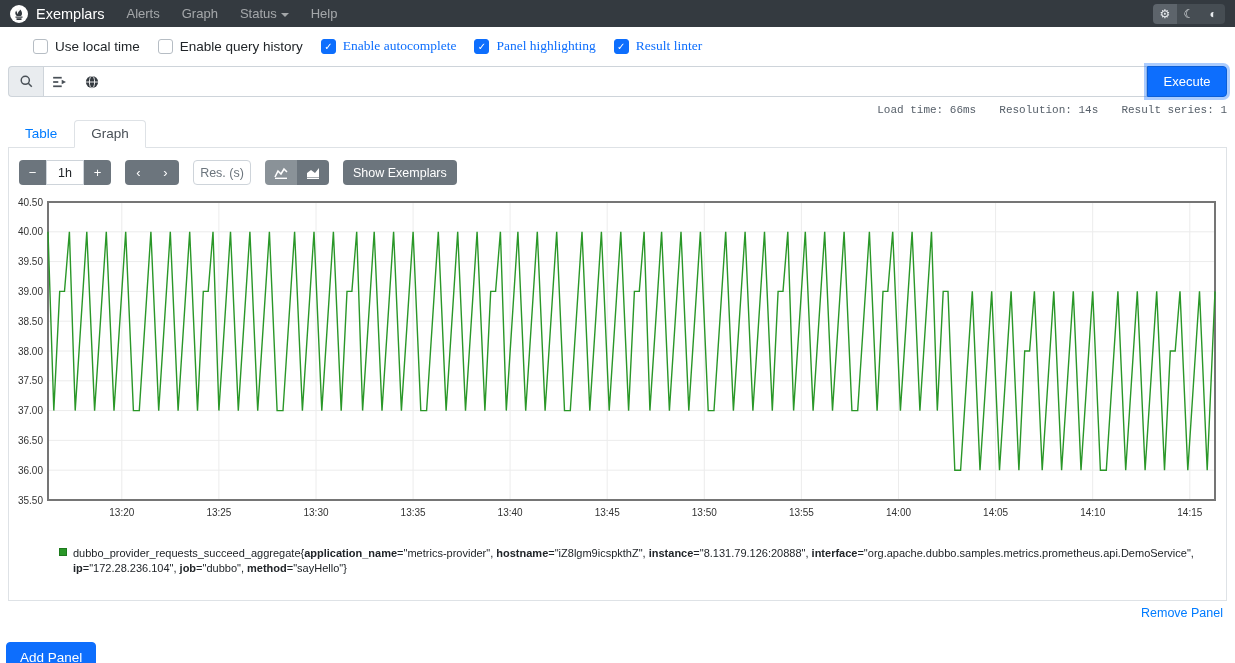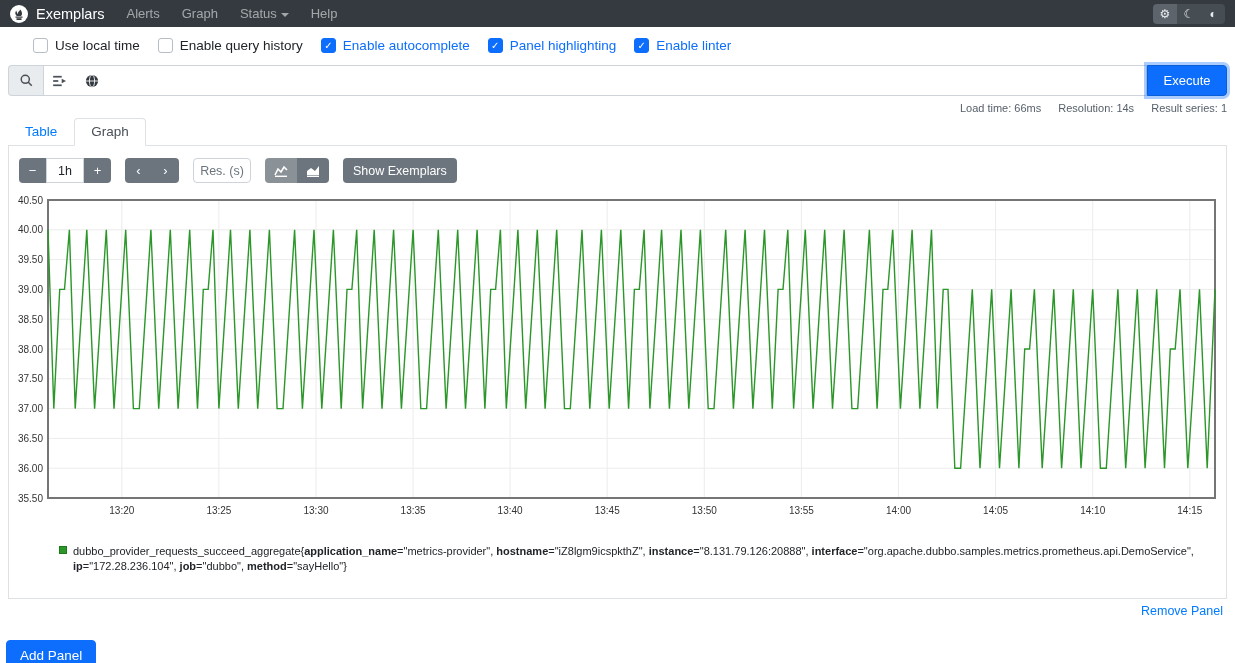--- a/index.html
+++ b/index.html
@@ -21,39 +21,39 @@
     color:#e9ecef; font-size:12px; background:#464d53; border:none; cursor:pointer; }
   .theme-btn.active { background:#5d646b; }
 
   
   .options-row { display:flex; align-items:center; gap:18px; padding:11px 17px 10px 9px;margin-left:24px; }
   .opt { display:flex; align-items:center; gap:7px; cursor:pointer; }
   .opt-box { width:15px; height:15px; border-radius:3px; border:1px solid #b6bdc4; background:#fff;
     display:flex; align-items:center; justify-content:center; font-size:10px; color:#fff; }
   .opt.checked .opt-box { background:#0d6efd; border-color:#0d6efd; }
   .opt-label { font-size:13.5px; color:#212529; }
-  .opt.checked .opt-label { color:#0d6efd; }
+  .opt.checked .opt-label { color:#0d6efd;font-family:Liberation Serif, serif; }
 
   
   .query-row { padding:2px 8px 0 8px; }
   .input-group { display:flex; height:31px; }
   .addon { width:35px; background:#e9ecef; border:1px solid #ced4da; border-right:none;
     border-radius:4px 0 0 4px; display:flex; align-items:center; justify-content:center; }
   .query-wrap { flex:1; display:flex; align-items:center; border:1px solid #ced4da; background:#fff; }
   .query-input { flex:1; border:none; outline:none; font-family:"DejaVu Sans Mono", monospace;
     font-size:12.5px; color:#212529; padding:0 10px; background:transparent; }
   .inline-icon-btn { width:32px; height:100%; border:none; background:#fff; display:flex;
     align-items:center; justify-content:center; cursor:pointer; }
   .execute-btn { width:80px; background:#0d6efd; color:#fff; border:1px solid #0b5ed7;
     border-radius:0 4px 4px 0; font-size:13px; cursor:pointer;
     box-shadow:0 0 0 3px rgba(13,110,253,.35); position:relative; z-index:1; }
 
   
   .stats-row { text-align:right; padding:6px 8px 0 0; color:#57606a; font-size:11px; }
-  .stats-row span { margin-left:14px; }
+  .stats-row span { margin-left:20px;font-family:Liberation Mono, monospace; }
 
   
   .tab-row { display:flex; margin:4px 8px 0 8px; position:relative; z-index:2; }
   .tab { padding:5px 16px 6px 16px; font-size:13.5px; cursor:pointer; border:1px solid transparent;
     margin-bottom:-1px; }
   .tab.inactive { color:#007bff; }
   .tab.active { color:#495057; background:#fff; border-color:#dee2e6 #dee2e6 #fff #dee2e6;
     border-radius:4px 4px 0 0; }
   .panel-outer { margin:0 8px; border:1px solid #dee2e6; padding:8px 0 24px 0; }
 
@@ -133,21 +133,21 @@
     <span class="opt checked">
       <span class="opt-box">✓</span>
       <span class="opt-label">Enable autocomplete</span>
     </span>
     <span class="opt checked">
       <span class="opt-box">✓</span>
       <span class="opt-label">Panel highlighting</span>
     </span>
     <span class="opt checked">
       <span class="opt-box">✓</span>
-      <span class="opt-label">Enable linter</span>
+      <span class="opt-label">Result linter</span>
     </span>
   </div>
 
 
 <div class="query-row">
   <div class="input-group">
     <span class="addon">
       <svg width="13" height="13" viewBox="0 0 16 16">
         <circle cx="6.5" cy="6.5" r="5" fill="none" stroke="#495057" stroke-width="1.8"></circle>
         <line x1="10.2" y1="10.2" x2="14.5" y2="14.5" stroke="#495057" stroke-width="1.8"></line>

